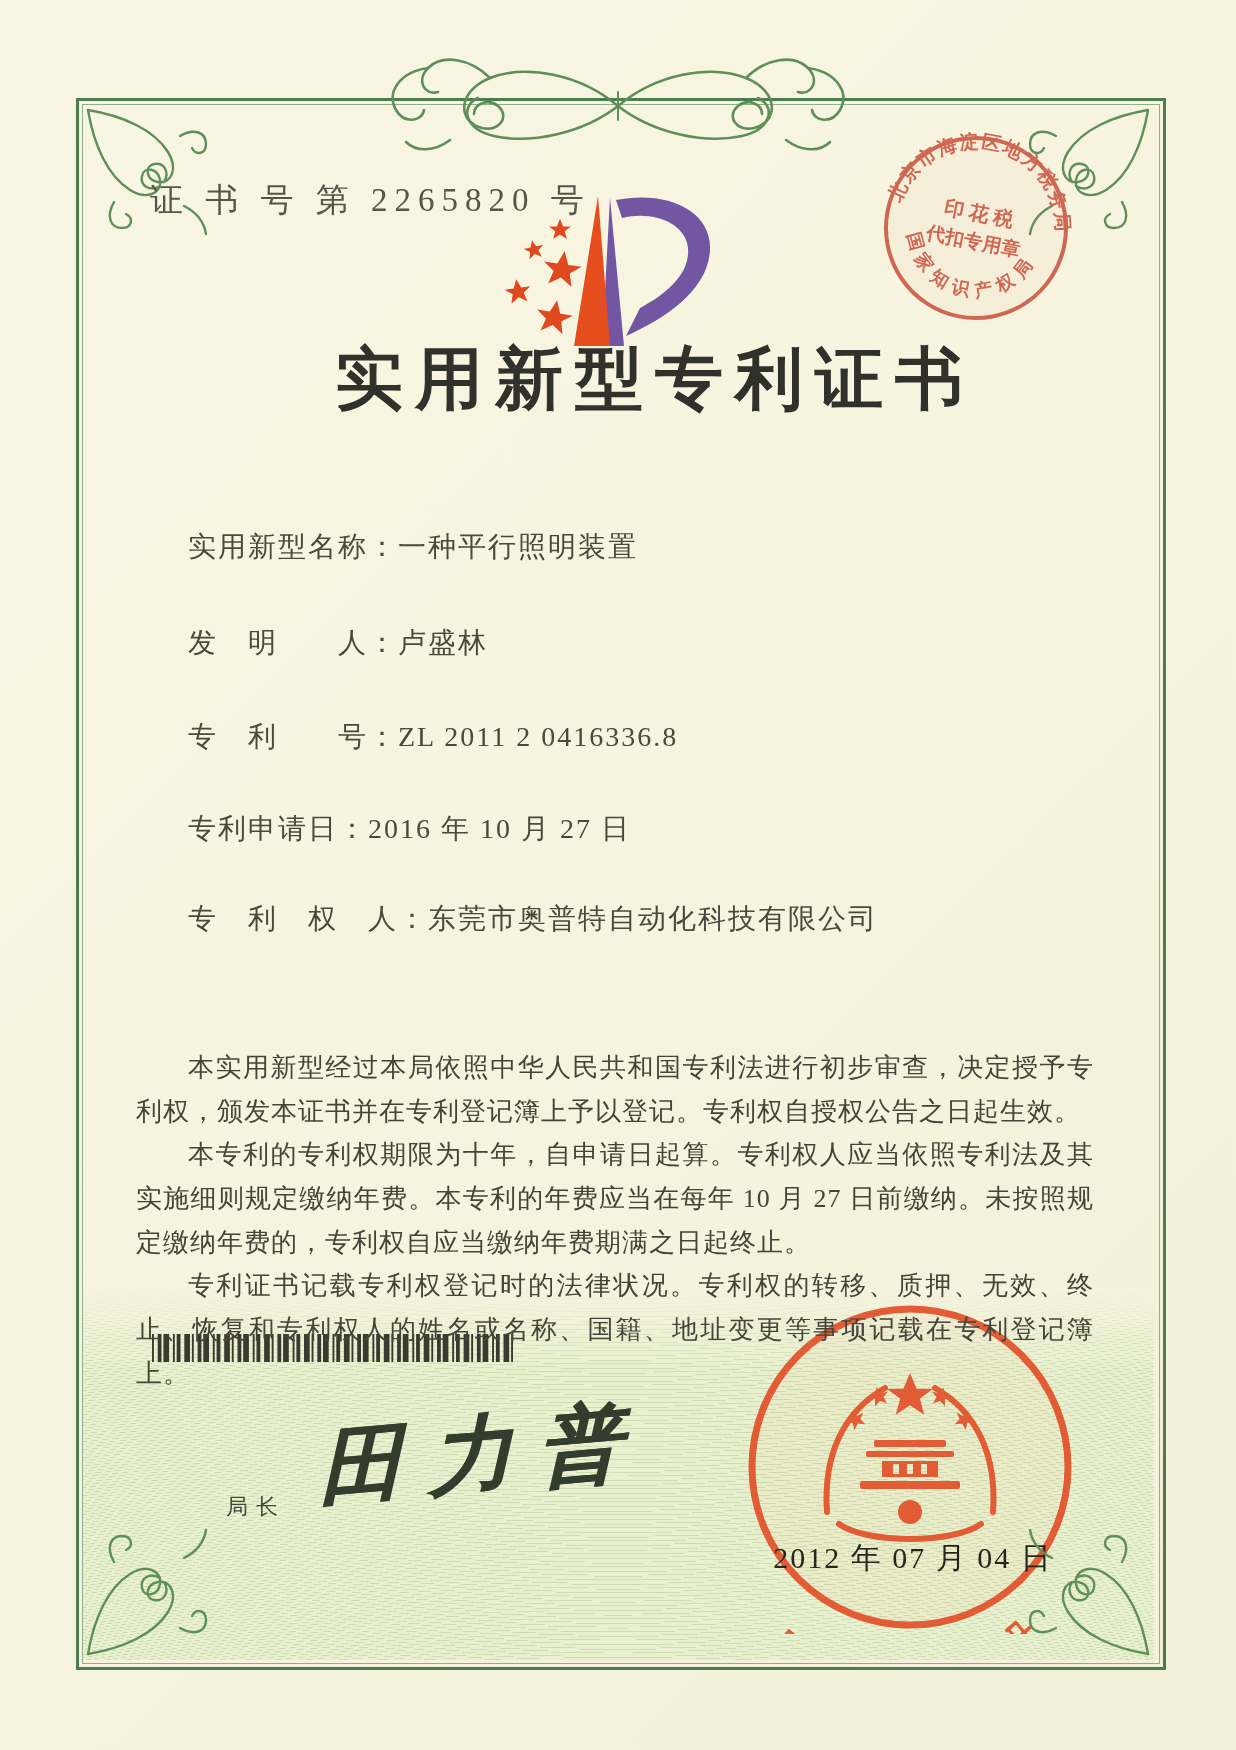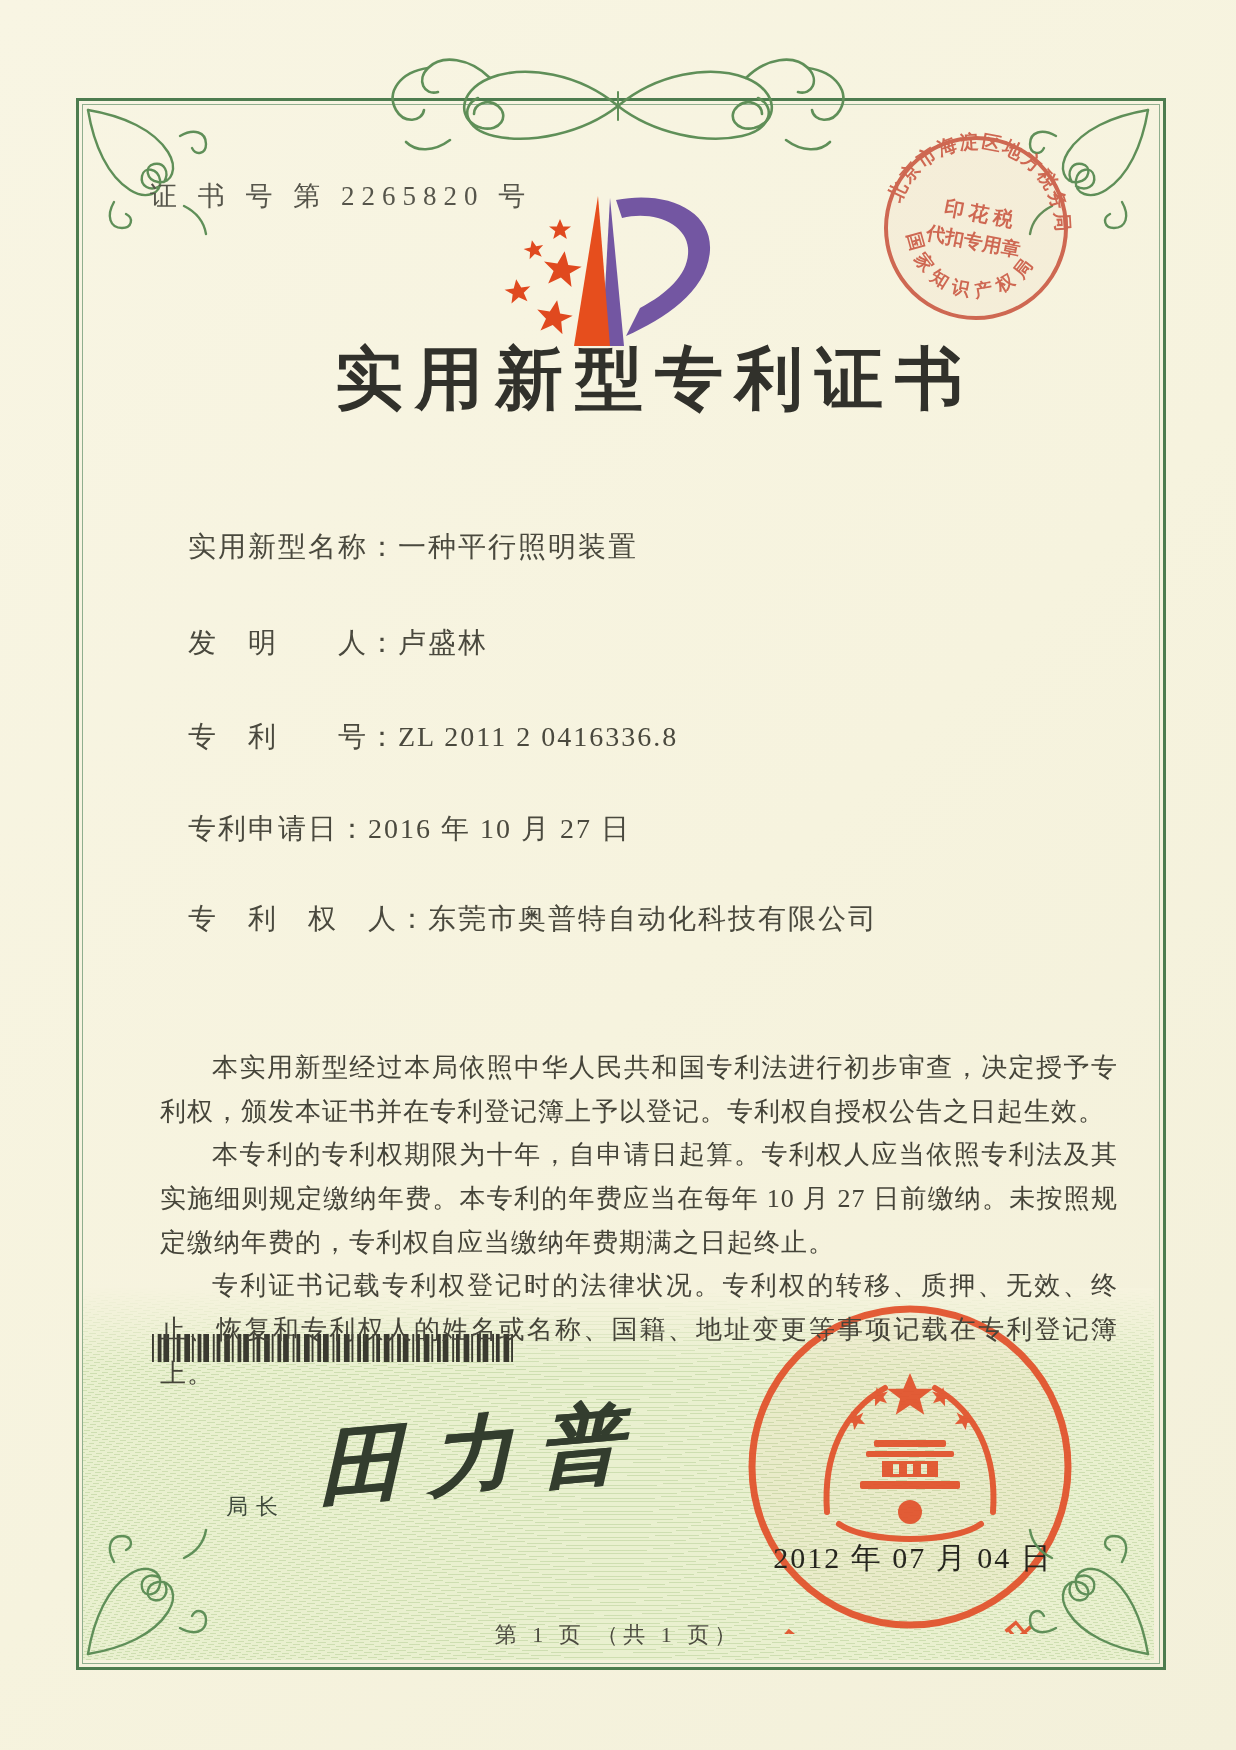--- a/index.html
+++ b/index.html
@@ -4,34 +4,34 @@
 <style>
   html,body{margin:0;padding:0;background:#e8e5d0;}
   #page{position:relative;width:1236px;height:1750px;margin:0 auto;overflow:hidden;
         background:linear-gradient(135deg,#f8f5e3 0%,#f6f3de 55%,#f3f0da 100%);
         font-family:"Liberation Serif","DejaVu Serif",serif;color:#3c3b33;}
   .abs{position:absolute;}
   
   #frame-outer{left:76px;top:98px;width:1084px;height:1566px;border:3px solid #4d7c4f;z-index:5;pointer-events:none;}
   #frame-inner{position:absolute;inset:3px;border:1px solid #90ae8e;}
   
-  #cert-no{left:150px;top:178px;font-size:27px;letter-spacing:7px;color:#56554b;z-index:6;}
+  #cert-no{left:150px;top:178px;font-size:33px;letter-spacing:7px;color:#56554b;z-index:6;}
   
   #tax-stamp{left:878px;top:130px;width:196px;height:196px;transform:rotate(11deg);opacity:.85;z-index:6;}
   
   #logo{left:498px;top:188px;width:230px;height:162px;z-index:6;}
   
   #title{left:0;top:334px;width:100%;text-align:center;font-size:68px;font-weight:700;
          letter-spacing:12px;color:#31312b;z-index:6;padding-left:37px;}
   
   .field{left:152px;width:960px;font-size:28px;color:#4a493e;z-index:6;margin-left:36px;}
   .field .lbl{white-space:pre;letter-spacing:2px;}
   .field .val{letter-spacing:2px;}
   
-  #body-text{left:160px;top:1046px;width:958px;font-size:26px;line-height:1.68;
+  #body-text{left:136px;top:1046px;width:958px;font-size:26px;line-height:1.68;
              text-align:justify;color:#454439;z-index:6;}
   #body-text p{margin:0;text-indent:2em;letter-spacing:1px;}
   
   #wave-band{left:82px;top:1288px;width:1072px;height:372px;z-index:1;
      background-color:#e9f0cf;
      background-image:repeating-radial-gradient(140% 150% at 50% 240%,
         rgba(148,184,112,.32) 0 1.5px, rgba(0,0,0,0) 1.5px 7px);}
   #wave-fade{left:82px;top:1288px;width:1072px;height:80px;z-index:2;
      background:linear-gradient(180deg,#f6f3de 0%,rgba(246,243,222,0) 100%);}
   
@@ -261,15 +261,14 @@
 
       <path d="M84,212 C80,156 100,112 142,88" fill="none" stroke="#e2512b" stroke-width="6" stroke-linecap="round"></path>
       <path d="M250,212 C254,156 234,112 192,88" fill="none" stroke="#e2512b" stroke-width="6" stroke-linecap="round"></path>
 
       <circle cx="167" cy="212" r="12"></circle>
       <path d="M96,224 C124,244 210,244 238,224" fill="none" stroke="#e2512b" stroke-width="6" stroke-linecap="round"></path>
     </g>
   </svg>
   <div class="abs" id="seal-date">2012 年 07 月 04 日</div>
 
-  <div class="abs" id="footer">第 1 页 （共 1 页）</div>
 
 </div>
 
 </body></html>

